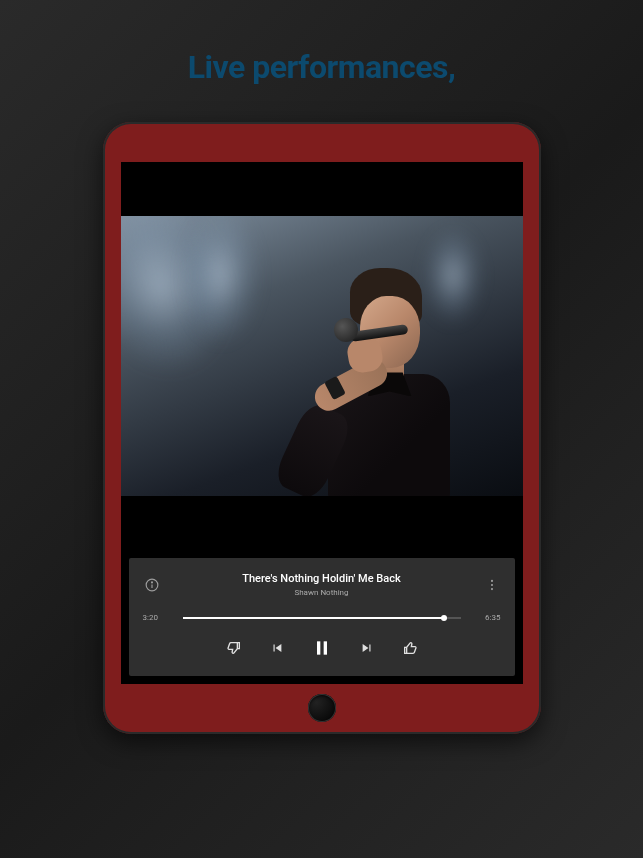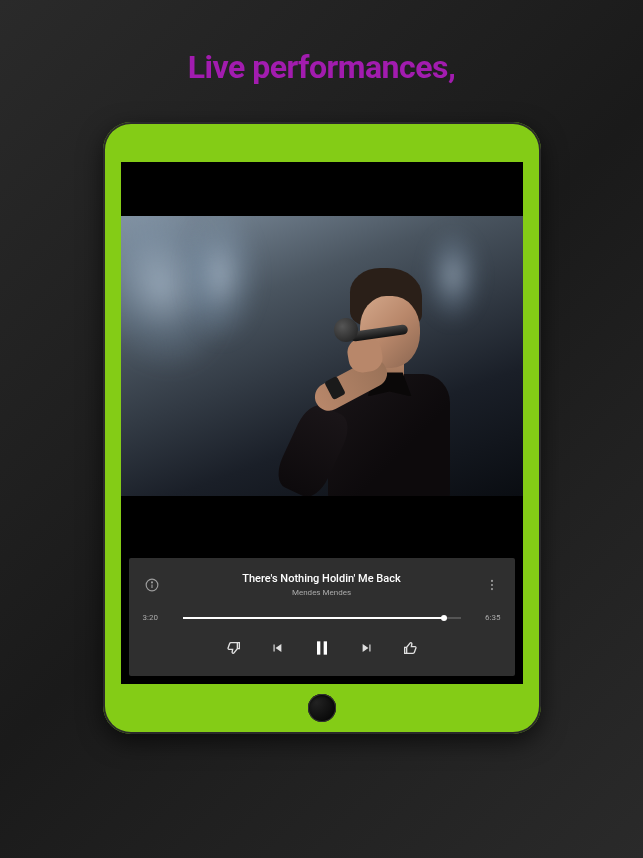--- a/index.html
+++ b/index.html
@@ -11,33 +11,33 @@
       width: 643px;
       height: 858px;
       background: linear-gradient(135deg, #2a2a2a 0%, #1a1a1a 50%, #2a2a2a 100%);
       font-family: -apple-system, BlinkMacSystemFont, "Segoe UI", Roboto, Arial, sans-serif;
       display: flex;
       flex-direction: column;
       align-items: center;
       overflow: hidden;
     }
     .headline {
-      color: #a21caf;
+      color: #0c4a6e;
       font-size: 32px;
       font-weight: 700;
       text-align: center;
       line-height: 1.2;
       margin-top: 48px;
       margin-bottom: 36px;
       letter-spacing: -0.5px;
     }
     .tablet-frame {
       width: 438px;
       height: 612px;
-      background: #84cc16;
+      background: #7f1d1d;
       border-radius: 28px;
       padding: 40px 18px 50px 18px;
       box-shadow: inset 0 0 0 2px #2a2a2a, 0 8px 24px rgba(0,0,0,0.6);
       position: relative;
       display: flex;
       flex-direction: column;
     }
     .tablet-screen {
       width: 100%;
       height: 100%;
@@ -314,21 +314,21 @@
       <div class="track-row">
         <div class="info-icon">
           <svg width="14" height="14" viewBox="0 0 24 24" fill="none" stroke="#ccc" stroke-width="2">
             <circle cx="12" cy="12" r="10"></circle>
             <line x1="12" y1="11" x2="12" y2="17"></line>
             <circle cx="12" cy="7.5" r="0.8" fill="#ccc"></circle>
           </svg>
         </div>
         <div class="track-meta">
           <div class="track-title">There's Nothing Holdin' Me Back</div>
-          <div class="track-artist">Mendes Mendes</div>
+          <div class="track-artist">Shawn Nothing</div>
         </div>
         <div class="more-icon">
           <svg width="14" height="14" viewBox="0 0 24 24" fill="#ccc">
             <circle cx="12" cy="5" r="1.8"></circle>
             <circle cx="12" cy="12" r="1.8"></circle>
             <circle cx="12" cy="19" r="1.8"></circle>
           </svg>
         </div>
       </div>
 

